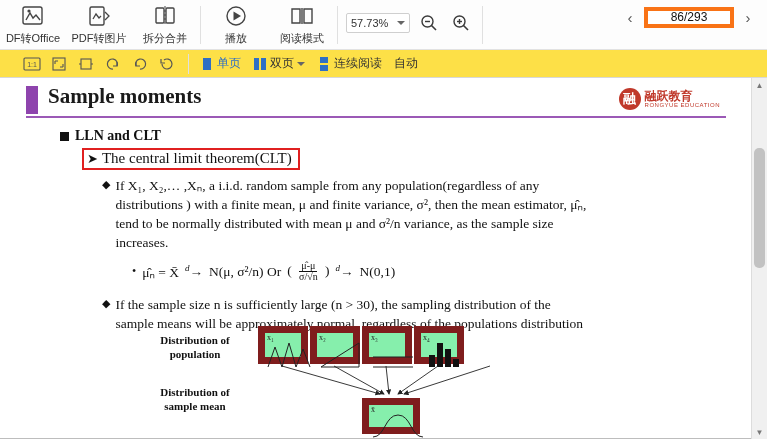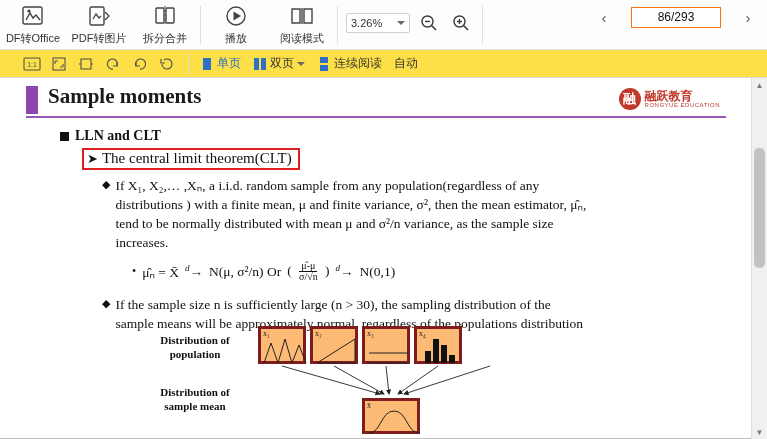--- a/index.html
+++ b/index.html
@@ -107,29 +107,29 @@
   }
   .nav-arrow {
     width: 22px; height: 26px;
     display:flex; align-items:center; justify-content:center;
     color: #555;
     font-size: 15px;
   }
   .page-input {
     width: 90px;
     height: 21px;
-    border: 1px solid #f97316;
+    border: 4px solid #f97316;
     background: #fff;
     display: flex;
     align-items: center;
     justify-content: center;
     font-size: 12px;
     color: #111;
     box-sizing: border-box;
-    margin: 0 16px;
+    margin: 0 3px;
   }
 
   
   .toolbar2 {
     height: 28px;
     background: #fde047;
     border-bottom: 1px solid #d8d8d8;
     display: flex;
     align-items: center;
     padding-left: 20px;
@@ -363,22 +363,22 @@
     position: absolute;
     font-family: "Liberation Serif", serif;
     font-size: 11px;
     font-weight: bold;
     text-align: center;
     line-height: 1.25;
     color: #111;
   }
   .fig-box {
     position: absolute;
-    border: 3px solid #7f1d1d;
-    background: #fdba74;
+    border: 7px solid #7f1d1d;
+    background: #86efac;
     box-sizing: border-box;
     padding-left: 36px;
   }
   .fig-box .lbl {
     position: absolute;
     left: 2px; top: 0px;
     font-size: 8px;
     font-family: "Liberation Serif", serif;
   }
   .fig-box svg { position:absolute; left:0; top:0; }
@@ -449,21 +449,21 @@
           <line x1="13" y1="4" x2="13" y2="20" stroke="#444" stroke-width="1.4"></line>
         </svg>
       </span>
       <span class="tb-label">阅读模式</span>
     </div>
 
     <div class="tb-sep"></div>
 
     <div class="zoom-group">
       <div class="zoom-box">
-        <span>3.26%</span>
+        <span>57.73%</span>
         <span class="caret-dn"></span>
       </div>
       <span class="round-btn">
         <svg width="20" height="20" viewBox="0 0 20 20">
           <circle cx="8.5" cy="8.5" r="5.5" fill="none" stroke="#3a3a3a" stroke-width="1.4"></circle>
           <line x1="12.5" y1="12.5" x2="17" y2="17" stroke="#3a3a3a" stroke-width="1.6"></line>
           <line x1="6" y1="8.5" x2="11" y2="8.5" stroke="#3a3a3a" stroke-width="1.4"></line>
         </svg>
       </span>
       <span class="round-btn">

